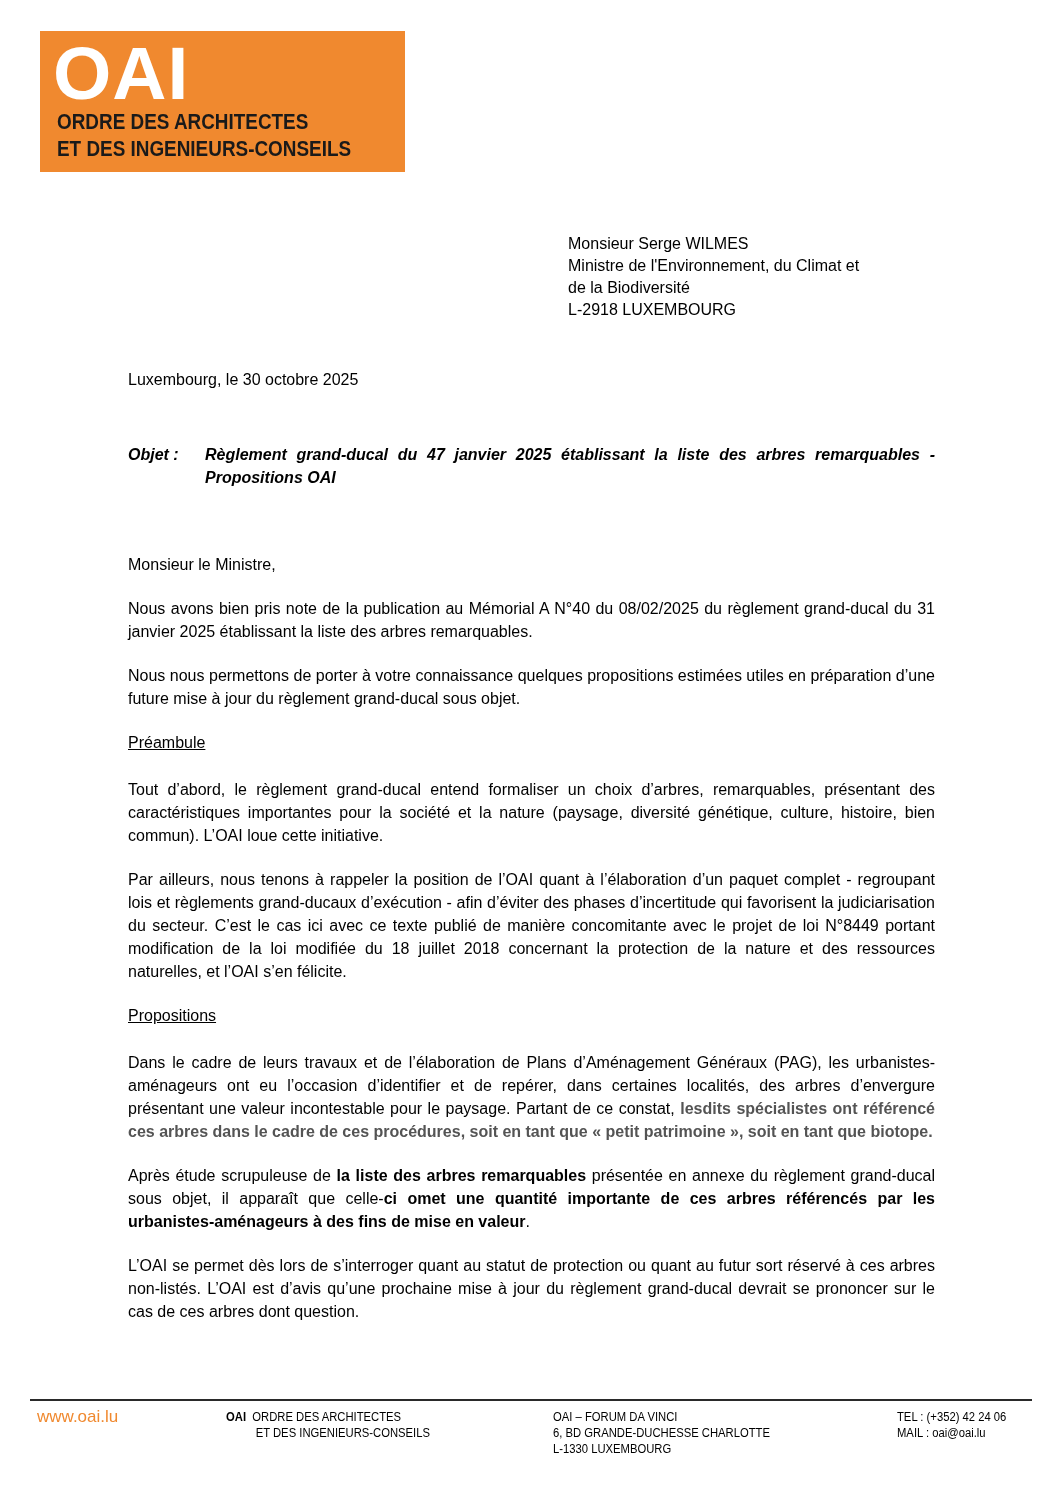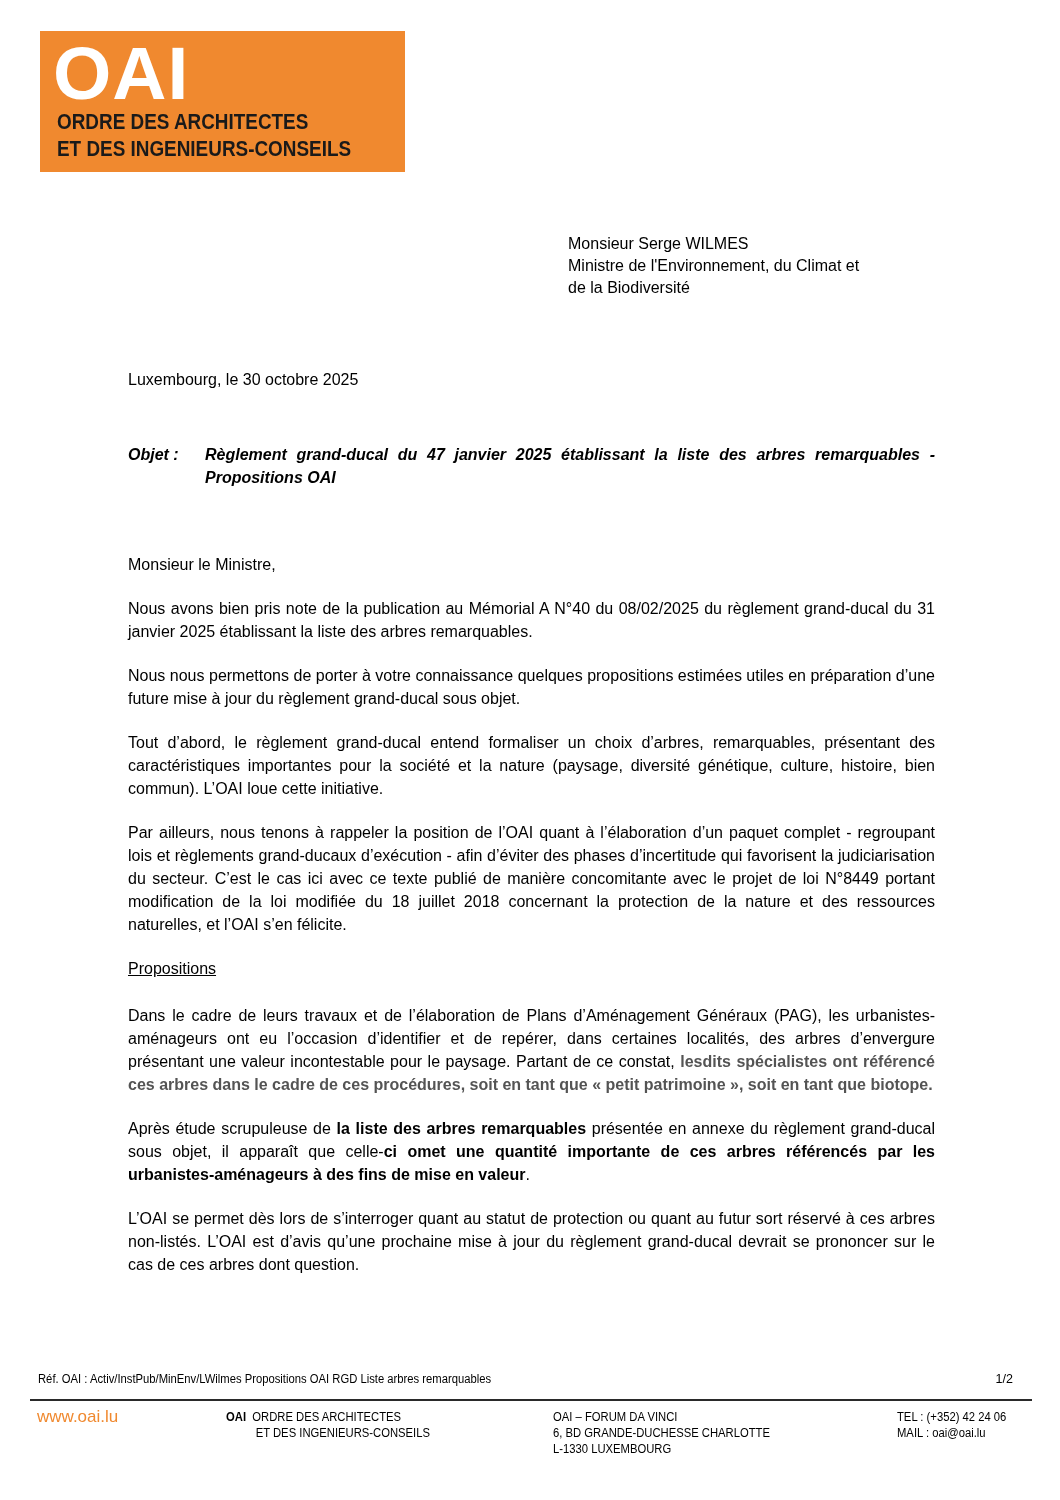--- a/index.html
+++ b/index.html
@@ -119,45 +119,43 @@
     <div class="logo-sub">
       <div>ORDRE DES ARCHITECTES</div>
       <div>ET DES INGENIEURS-CONSEILS</div>
     </div>
   </div>
 
   <div class="recipient">
     <div>Monsieur Serge WILMES</div>
     <div>Ministre de l'Environnement, du Climat et</div>
     <div>de la Biodiversité</div>
+    <div>L-2918 LUXEMBOURG</div>
   </div>
 
   <div class="letter-body">
     <div class="dateline">Luxembourg, le 30 octobre 2025</div>
     <div class="subject">
       <span class="subject-label">Objet :</span>
       <span class="subject-text">Règlement grand-ducal du 47 janvier 2025 établissant la liste des arbres remarquables - Propositions OAI</span>
     </div>
     <div>
         <div class="salutation"><span>Monsieur le Ministre,</span></div>
         <div class="paragraph"><span>Nous avons bien pris note de la publication au Mémorial A N°40 du 08/02/2025 du règlement grand-ducal du 31 janvier 2025 établissant la liste des arbres remarquables.</span></div>
         <div class="paragraph"><span>Nous nous permettons de porter à votre connaissance quelques propositions estimées utiles en préparation d’une future mise à jour du règlement grand-ducal sous objet.</span></div>
+        <div class="heading"><span>Préambule</span></div>
         <div class="paragraph"><span>Tout d’abord, le règlement grand-ducal entend formaliser un choix d’arbres, remarquables, présentant des caractéristiques importantes pour la société et la nature (paysage, diversité génétique, culture, histoire, bien commun). L’OAI loue cette initiative.</span></div>
         <div class="paragraph"><span>Par ailleurs, nous tenons à rappeler la position de l’OAI quant à l’élaboration d’un paquet complet - regroupant lois et règlements grand-ducaux d’exécution - afin d’éviter des phases d’incertitude qui favorisent la judiciarisation du secteur. C’est le cas ici avec ce texte publié de manière concomitante avec le projet de loi N°8449 portant modification de la loi modifiée du 18 juillet 2018 concernant la protection de la nature et des ressources naturelles, et l’OAI s’en félicite.</span></div>
         <div class="heading"><span>Propositions</span></div>
         <div class="paragraph"><span>Dans le cadre de leurs travaux et de l’élaboration de Plans d’Aménagement Généraux (PAG), les urbanistes-aménageurs ont eu l’occasion d’identifier et de repérer, dans certaines localités, des arbres d’envergure présentant une valeur incontestable pour le paysage. Partant de ce constat, </span><span style="font-weight: bold; color: rgb(84, 84, 84);">lesdits spécialistes ont référencé ces arbres dans le cadre de ces procédures, soit en tant que « petit patrimoine », soit en tant que biotope.</span></div>
         <div class="paragraph"><span>Après étude scrupuleuse de </span><span style="font-weight: bold;">la liste des arbres remarquables</span><span> présentée en annexe du règlement grand-ducal sous objet, il apparaît que celle-</span><span style="font-weight: bold;">ci omet une quantité importante de ces arbres référencés par les urbanistes-aménageurs à des fins de mise en valeur</span><span>.</span></div>
         <div class="paragraph"><span>L’OAI se permet dès lors de s’interroger quant au statut de protection ou quant au futur sort réservé à ces arbres non-listés. L’OAI est d’avis qu’une prochaine mise à jour du règlement grand-ducal devrait se prononcer sur le cas de ces arbres dont question.</span></div>
       </div>
   </div>
 
-  <div class="ref-row">
-    <span class="ref-text">Réf. OAI : Activ/InstPub/MinEnv/LWilmes Propositions OAI RGD Liste arbres remarquables</span>
-    <span>1/2</span>
-  </div>
 
   <div class="footer-rule"></div>
 
   <div class="footer-web">www.oai.lu</div>
 
   <div class="footer-col footer-org">
     <div><span class="abbr">OAI</span><span>ORDRE DES ARCHITECTES</span></div>
     <div class="indent">ET DES INGENIEURS-CONSEILS</div>
   </div>
 

